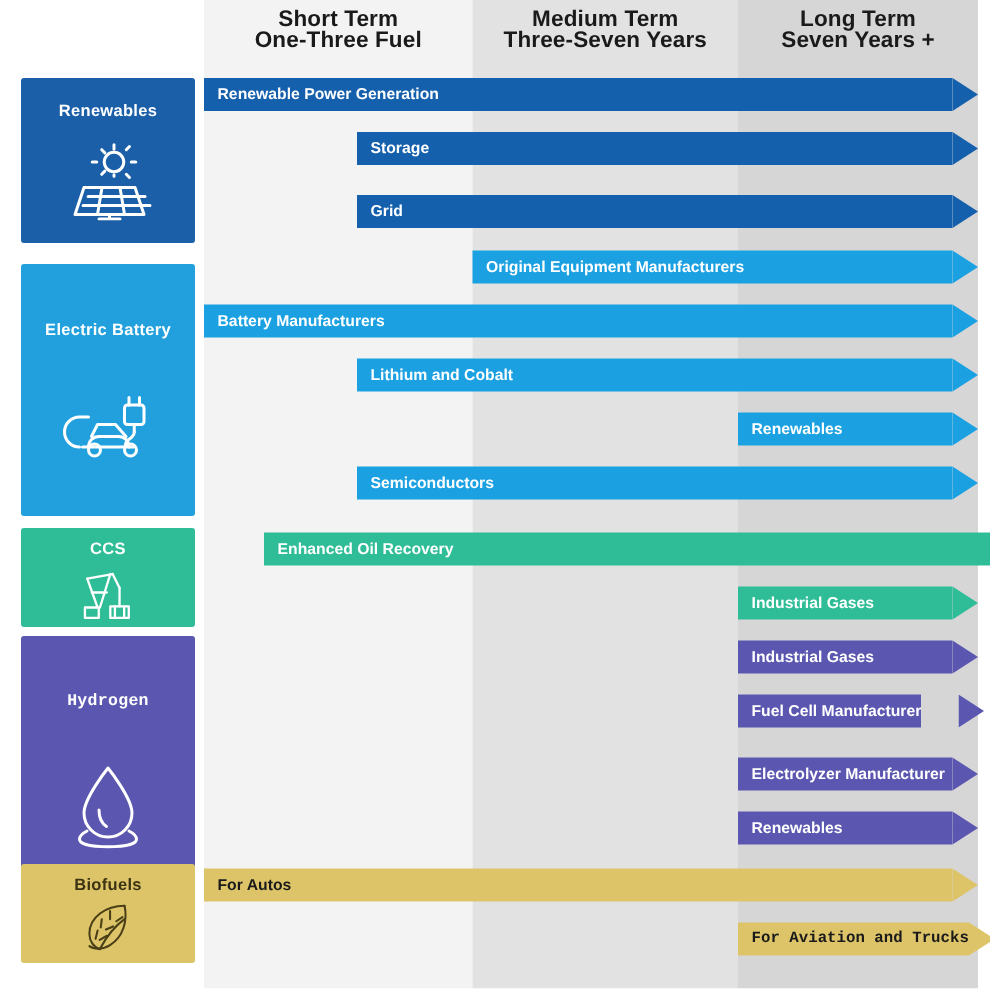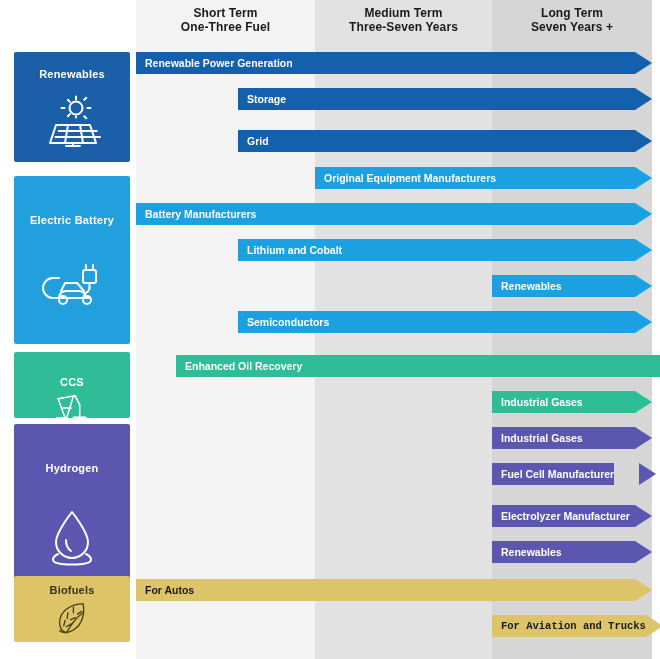--- a/index.html
+++ b/index.html
@@ -15,21 +15,21 @@
   .band{position:absolute;top:0;bottom:0;}
   .band-short{background:#f3f3f3;}
   .band-medium{background:#e2e2e2;}
   .band-long{background:#d6d6d6;}
 
   
   .col-head{
     position:absolute;top:6px;
     text-align:center;
     color:#1a1a1a;
-    font-size:12px;
+    font-size:15px;
     font-weight:bold;
     line-height:14px;
     letter-spacing:.1px;
   }
   .col-head .l2{display:block;}
 
   
   .cat-card{
     position:absolute;left:14px;width:116px;
     border-radius:2px;
@@ -107,35 +107,35 @@
      <path d="M22 31l4-8h12l7 8"></path>
      <circle cx="24" cy="40" r="4"></circle>
      <circle cx="48" cy="40" r="4"></circle>
      <rect x="44" y="10" width="13" height="13" rx="2"></rect>
      <path d="M47 10V5M54 10V5M50.5 23v5"></path>
      <path d="M50.5 28c0 5-6 4-6 9"></path>
    </svg>
         </div>
       </div>
       <div class="cat-card" style="top: 352px; height: 66px; background: rgb(46, 189, 150);">
-        <div class="cat-label" style="padding-top: 24px;">CCS</div>
+        <div class="cat-label" style="padding-top: 8px;">CCS</div>
         <div class="cat-icon">
           <svg width="56" height="40" viewBox="0 0 56 52" fill="none" stroke="#ffffff" stroke-width="2" stroke-linecap="round" stroke-linejoin="round">
      <path d="M10 14l9 25M30 10l-9 29"></path>
      <path d="M14 26h13"></path>
      <path d="M10 14l22-4"></path>
      <path d="M32 10l6 12"></path>
      <path d="M38 22v16"></path>
      <rect x="30" y="38" width="16" height="10"></rect>
      <rect x="8" y="39" width="12" height="9"></rect>
      <path d="M34 38v10M42 38v10"></path>
    </svg>
         </div>
       </div>
-      <div class="cat-card" style="top: 424px; height: 176px; background: rgb(91, 87, 176);">
+      <div class="cat-card" style="top: 424px; height: 176px; background: rgb(91, 87, 176); font-family: Liberation Mono, monospace;">
         <div class="cat-label" style="padding-top: 38px;">Hydrogen</div>
         <div class="cat-icon">
           <svg width="56" height="58" viewBox="0 0 56 58" fill="none" stroke="#ffffff" stroke-width="2" stroke-linecap="round" stroke-linejoin="round">
      <path d="M28 4C28 4 12 24 12 34a16 16 0 0 0 32 0C44 24 28 4 28 4z"></path>
      <path d="M22 32c0 6 2 9 5 11"></path>
      <path d="M14 46c-3 1.5-5 3.5-5 5.5 0 3.5 8.5 5 19 5s19-1.5 19-5c0-2-2-4-5-5.5"></path>
    </svg>
         </div>
       </div>
       <div class="cat-card" style="top: 576px; height: 66px; background: rgb(221, 196, 105);">

